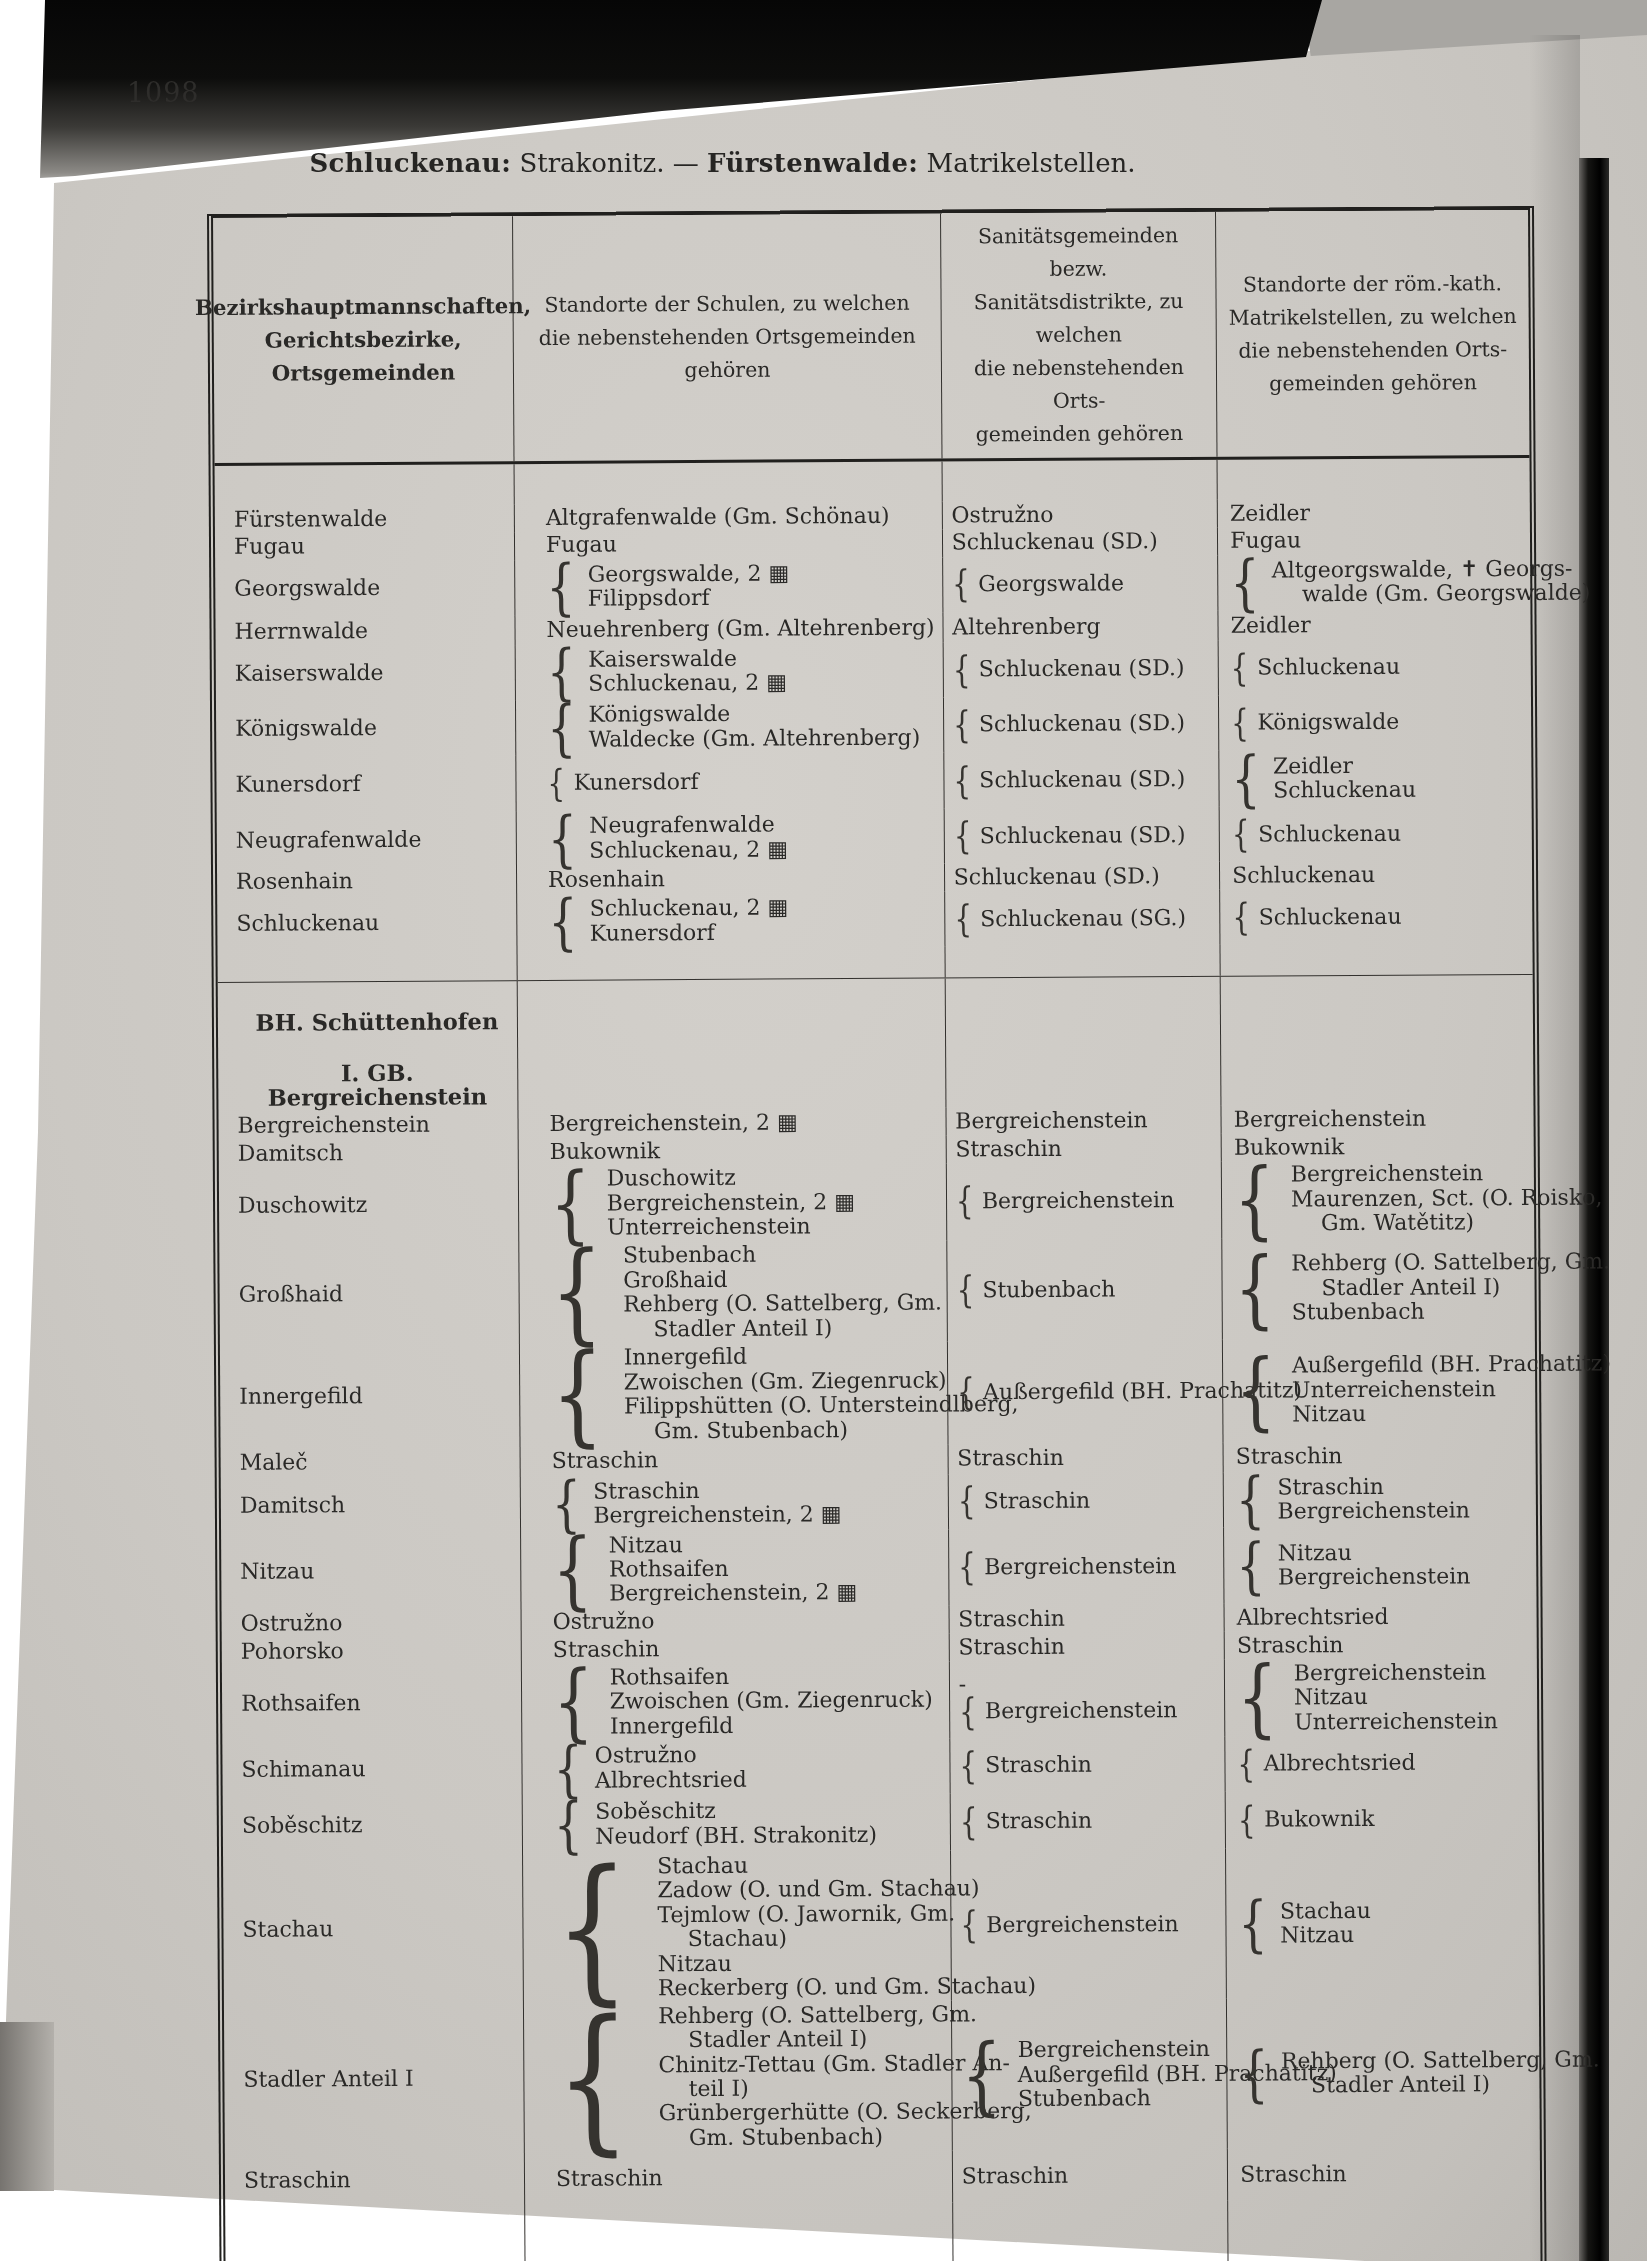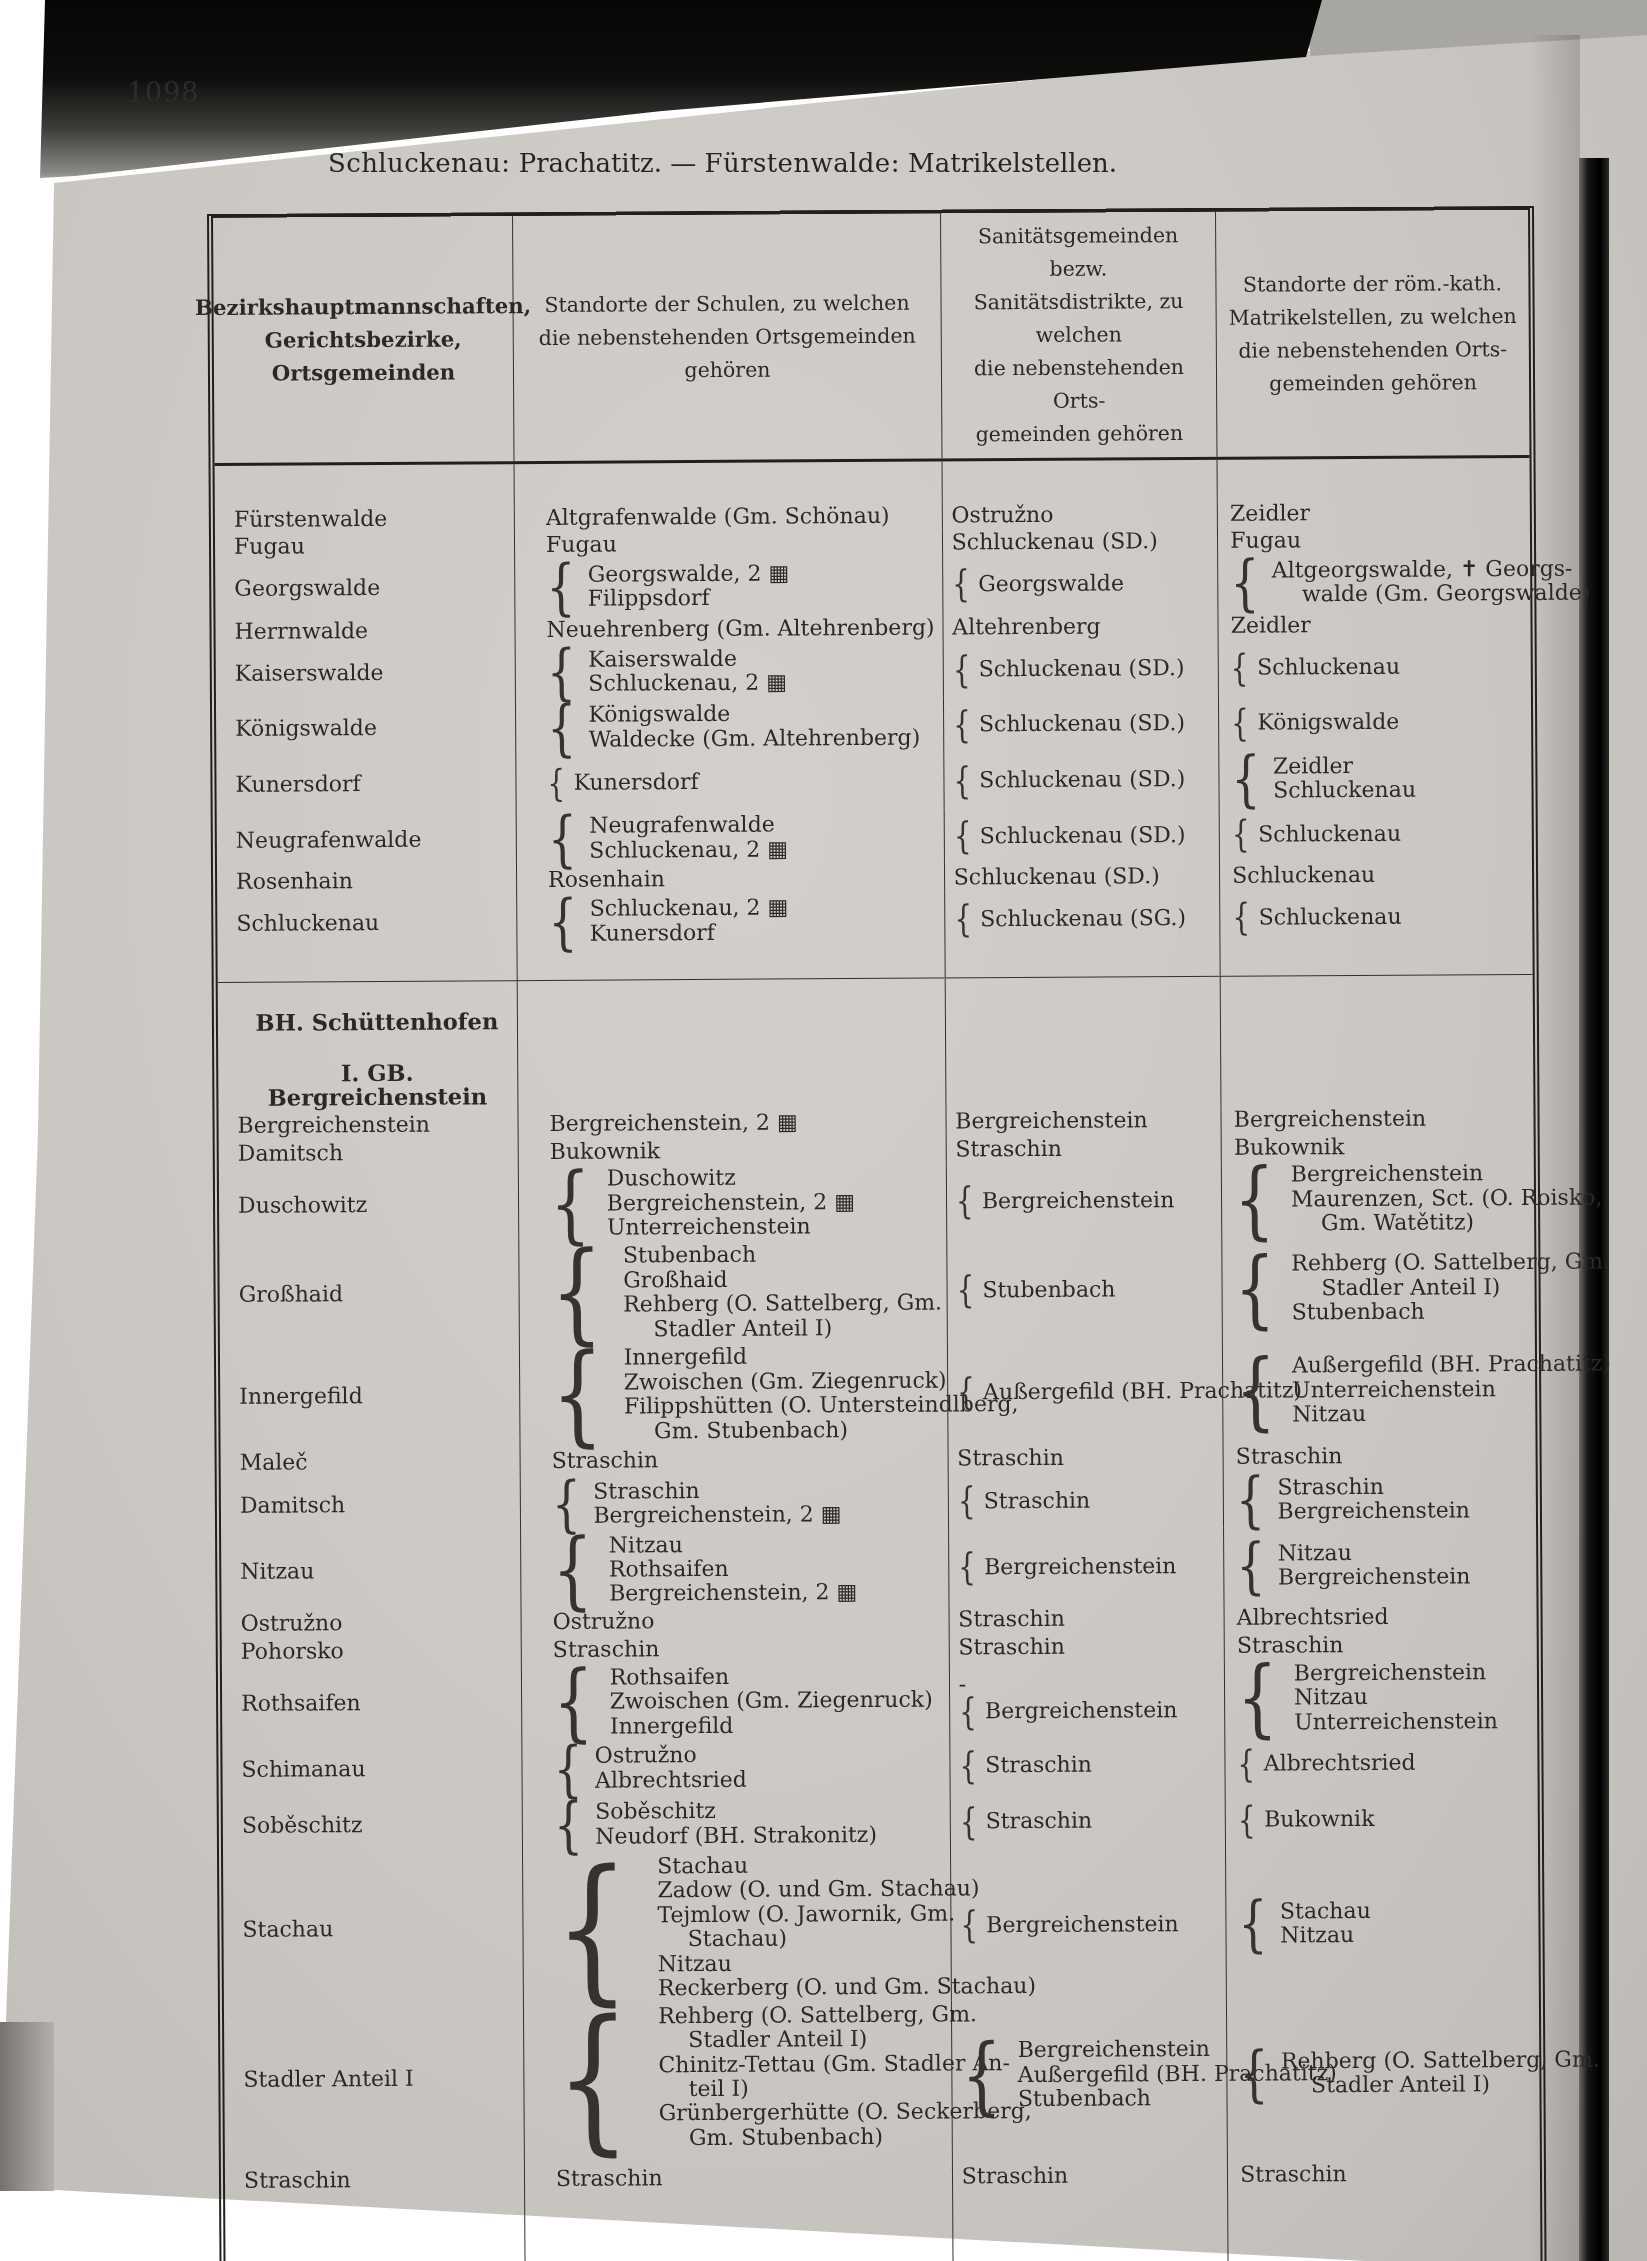--- a/index.html
+++ b/index.html
@@ -38,21 +38,21 @@
   }
   
   .page-number {
     position:absolute; left:127px; top:77px;
     font-size:27px; color:#2e2d2b; letter-spacing:0.9px;
   }
   .page-title {
     position:absolute; left:261px; top:148px; width:923px;
     text-align:center; font-size:26px; color:#262523;
   }
-  .page-title .b { font-weight:normal; letter-spacing:0.4px; }
+  .page-title .b { font-weight:bold; letter-spacing:0.4px; }
   .table-wrap {
     position:absolute; left:207px; top:214px; width:1327px;
     transform:rotate(-0.35deg); transform-origin:top left;
     color:#2a2927;
   }
   .tbl {
     border-top:4.4px solid #21201e;
     border-left:6.1px double #21201e;
     border-right:6.1px double #21201e;
   }
@@ -97,21 +97,21 @@
 <div class="paper"></div>
 <div class="top-right-gray"></div>
 <div class="top-band"></div>
 <div class="spine-shadow"></div>
 <div class="spine-bar"></div>
 <div class="left-pages-edge"></div>
 
 <div class="page-number">1098</div>
 
 <div class="page-title">
-  <span class="b">Schluckenau:</span><span> Prachatitz. </span><span>— </span><span class="b">Fürstenwalde:</span><span> Matrikelstellen.</span>
+  <span class="b">Schluckenau:</span><span> Strakonitz. </span><span>— </span><span class="b">Fürstenwalde:</span><span> Matrikelstellen.</span>
 </div>
 
 <div class="table-wrap">
   <div class="tbl">
     <div class="hdr-row" id="hdr">
         <div class="hdr-cell c1">
           <div>Bezirkshauptmannschaften,</div>
           <div>Gerichtsbezirke,</div>
           <div>Ortsgemeinden</div>
         </div>

